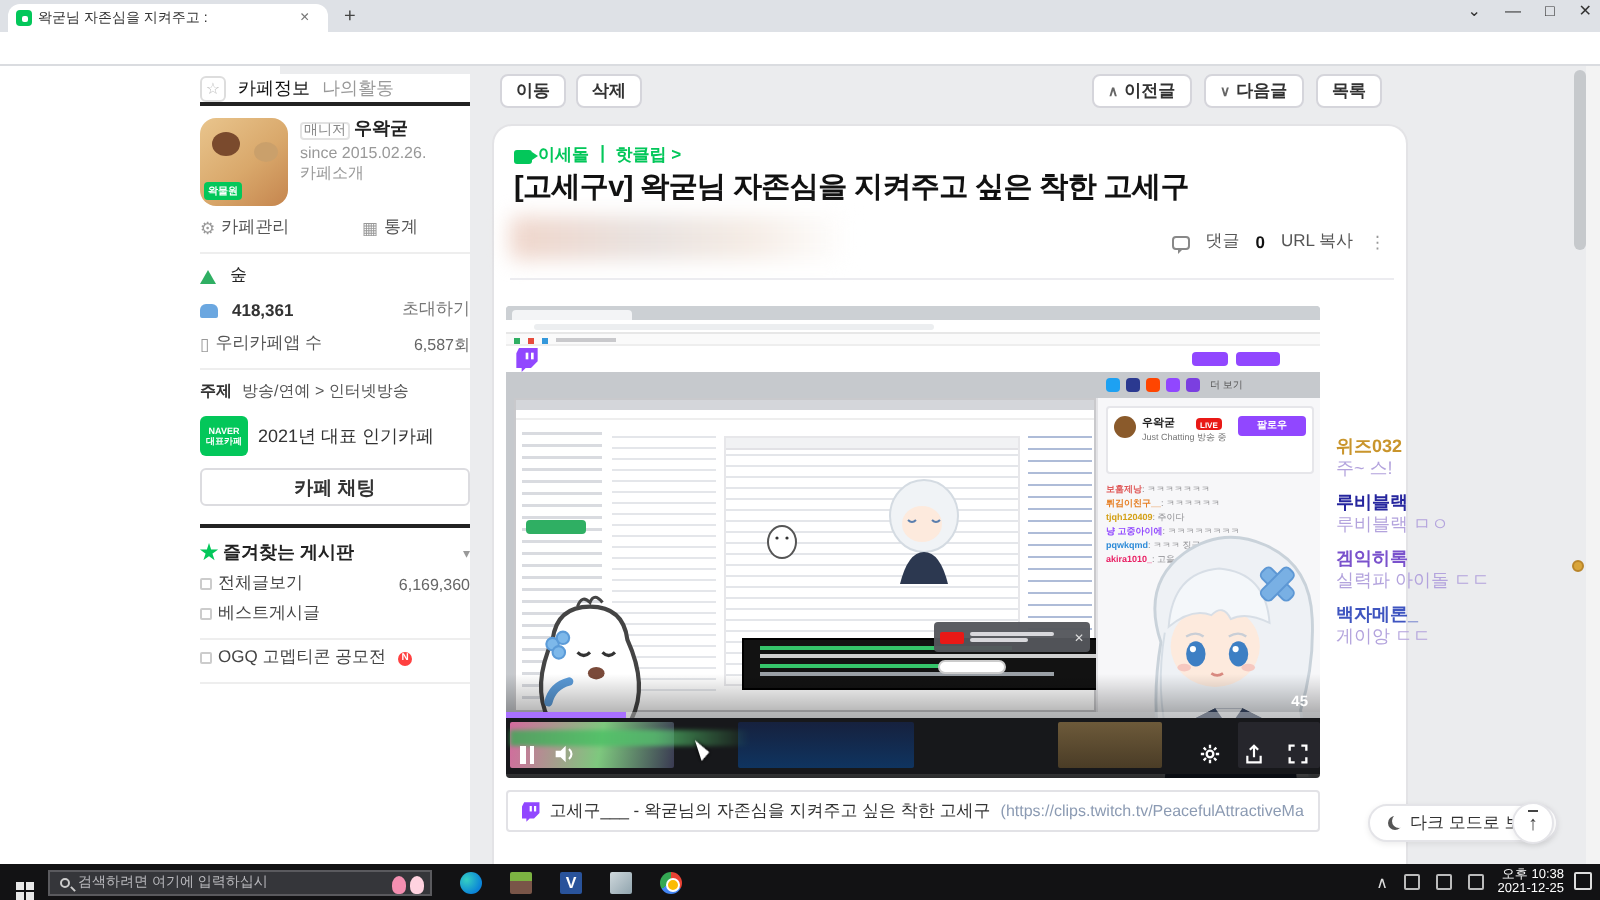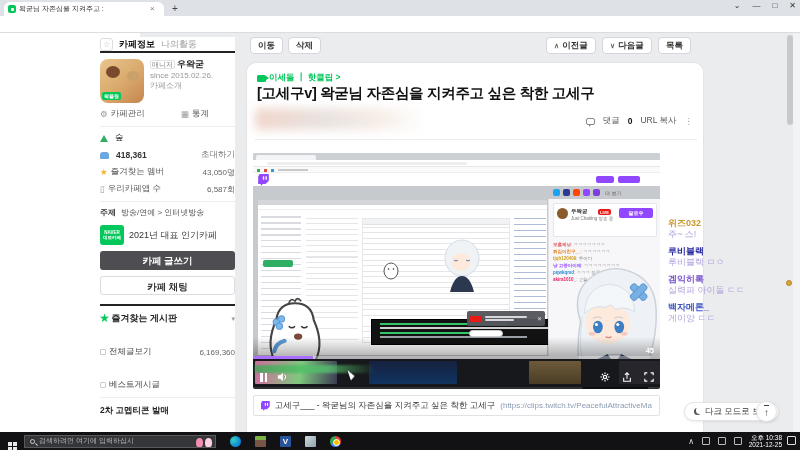--- a/index.html
+++ b/index.html
@@ -30,21 +30,21 @@
 
 #page{position:absolute;left:0;top:33px;width:793px;height:399px;background:#fff;overflow:hidden}
 #graybg{position:absolute;left:140px;top:0;width:653px;height:399px;background:#ebecee}
 #scrollbar{position:absolute;right:0;top:33px;width:7px;height:399px;background:#f3f3f3}
 #scrollthumb{position:absolute;right:0.5px;top:35px;width:6px;height:90px;background:#c6c9cc;border-radius:3px}
 
 
 #sidebar{position:absolute;left:100px;top:4px;width:135px;height:395px;background:#fff;font-size:8.5px;color:#555}
 #sbtabs{display:flex;align-items:center;height:16px;border-bottom:2px solid #222;gap:6px}
 #sbtabs .star{width:13px;height:13px;border:1px solid #ddd;border-radius:3px;color:#bbb;font-size:8px;text-align:center;line-height:12px}
-#sbtabs .t1{font-weight:bold;color:#111;font-size:9px}
+#sbtabs .t1{font-weight:normal;color:#111;font-size:9px}
 #sbtabs .t2{color:#999;font-size:9px}
 .sb-row{display:flex;align-items:center;justify-content:space-between;margin-top:5px}
 #profile{display:flex;gap:6px;margin-top:6px}
 #pimg{width:44px;height:44px;border-radius:8px;background:linear-gradient(140deg,#e9c58d 0%,#d9a86b 55%,#c5854e 100%);position:relative;overflow:hidden;flex:none}
 #pimg .b1{position:absolute;left:6px;top:7px;width:14px;height:12px;background:#7a4a2d;border-radius:50%}
 #pimg .b2{position:absolute;right:5px;top:12px;width:12px;height:10px;background:#caa06b;border-radius:50%}
 #pimg .tag{position:absolute;left:2px;bottom:3px;background:#03c75a;color:#fff;font-size:5px;padding:1px 2px;border-radius:2px;font-weight:bold}
 #pinfo{font-size:8px;color:#999;line-height:10.5px}
 #pinfo .mgr{font-size:7px;color:#888;border:1px solid #e2e2e2;border-radius:2px;padding:0 1px;margin-right:2px}
 #pinfo .nm{font-weight:bold;color:#222;font-size:9px}
@@ -56,21 +56,21 @@
 .nbdg{display:inline-block;width:7px;height:7px;border-radius:50%;background:#ff4040;color:#fff;font-size:5px;font-weight:bold;text-align:center;line-height:7px;margin-left:3px;vertical-align:1px}
 #award{display:flex;align-items:center;gap:5px;margin-top:7px}
 #awbadge{width:24px;height:20px;background:#03c75a;border-radius:3px;color:#fff;text-align:center;font-weight:bold;font-size:4.5px;line-height:5px;padding-top:5px;flex:none}
 #award .tx{font-size:9px;color:#333}
 .bigbtn{height:19px;border-radius:3px;text-align:center;line-height:19px;font-weight:bold;font-size:9.5px;margin-top:6px}
 #btn-write{background:#4d4d52;color:#fff}
 #btn-chat{background:#fff;color:#333;border:1px solid #dcdce0}
 #favhdr{display:flex;align-items:center;justify-content:space-between;border-top:2px solid #222;margin-top:9px;padding-top:6px}
 #favhdr .l{font-weight:bold;color:#222;font-size:9px}
 #favhdr .l .gs{color:#03c75a}
-.menu-item{display:flex;align-items:center;justify-content:space-between;margin-top:21px;color:#444;font-size:8.5px}
+.menu-item{display:flex;align-items:center;justify-content:space-between;margin-top:3px;color:#444;font-size:8.5px}
 .menu-item .lab{display:flex;align-items:center;gap:3px}
 .menu-sec{font-weight:bold;color:#222;font-size:8.5px;margin-top:7px}
 .mdiv{border-top:1px solid #eee;margin-top:6px}
 .mval{color:#666;font-size:8px}
 
 
 .toolbtn{position:absolute;top:4px;height:17px;background:#fff;border:1px solid #d5d5db;border-radius:4px;font-size:8.5px;font-weight:bold;color:#333;display:flex;align-items:center;justify-content:center;padding:0 7px;gap:3px}
 .toolbtn .cv{font-size:7px;color:#666}
 
 
@@ -270,60 +270,54 @@
         <span style="color:#222">숲</span>
       </div>
       <div class="sb-row">
         <span style="display:flex;align-items:center;gap:4px">
             <span class="icn ppl"></span>
             <b style="color:#333">418,361</b>
           </span>
         <span style="color:#777">초대하기</span>
       </div>
       <div class="sb-row">
-        <span><span class="icn" style="color:#f0b429">★</span><span>즐겨찾는 멤버</span></span>
-        <span class="mval">43,050명</span>
-      </div>
-      <div class="sb-row">
         <span><span class="icn" style="color:#999">▯</span><span>우리카페앱 수</span></span>
         <span class="mval">6,587회</span>
       </div>
       <div class="sb-div"></div>
       <div class="sb-row" style="justify-content:flex-start;gap:5px">
         <b style="color:#333;font-size:8px">주제</b>
         <span style="font-size:8px">방송/연예 &gt; 인터넷방송</span>
       </div>
       <div id="award">
         <div id="awbadge">
           <div>NAVER</div>
           <div>대표카페</div>
         </div>
         <span class="tx">2021년 대표 인기카페</span>
       </div>
-      <div class="bigbtn" id="btn-write">카페 글쓰기</div>
       <div class="bigbtn" id="btn-chat">카페 채팅</div>
       <div id="favhdr">
         <span class="l"><span class="gs">★</span> <span>즐겨찾는 게시판</span></span>
         <span style="color:#999;font-size:7px">▾</span>
       </div>
       <div class="menu-item">
         <span class="lab">
             <span class="chk"></span>
             <span>전체글보기</span>
           </span>
         <span class="mval">6,169,360</span>
       </div>
       <div class="menu-item">
         <span class="lab">
             <span class="chk"></span>
             <span>베스트게시글</span>
           </span>
       </div>
       <div class="mdiv"></div>
-      <div class="menu-sec">2차 고멥티콘 발매</div>
       <div class="menu-item">
         <span class="lab">
             <span class="chk"></span>
             <span>OGQ 고멥티콘 공모전</span>
             <span class="nbdg">N</span>
           </span>
       </div>
       <div class="mdiv"></div>
 
     </div>

